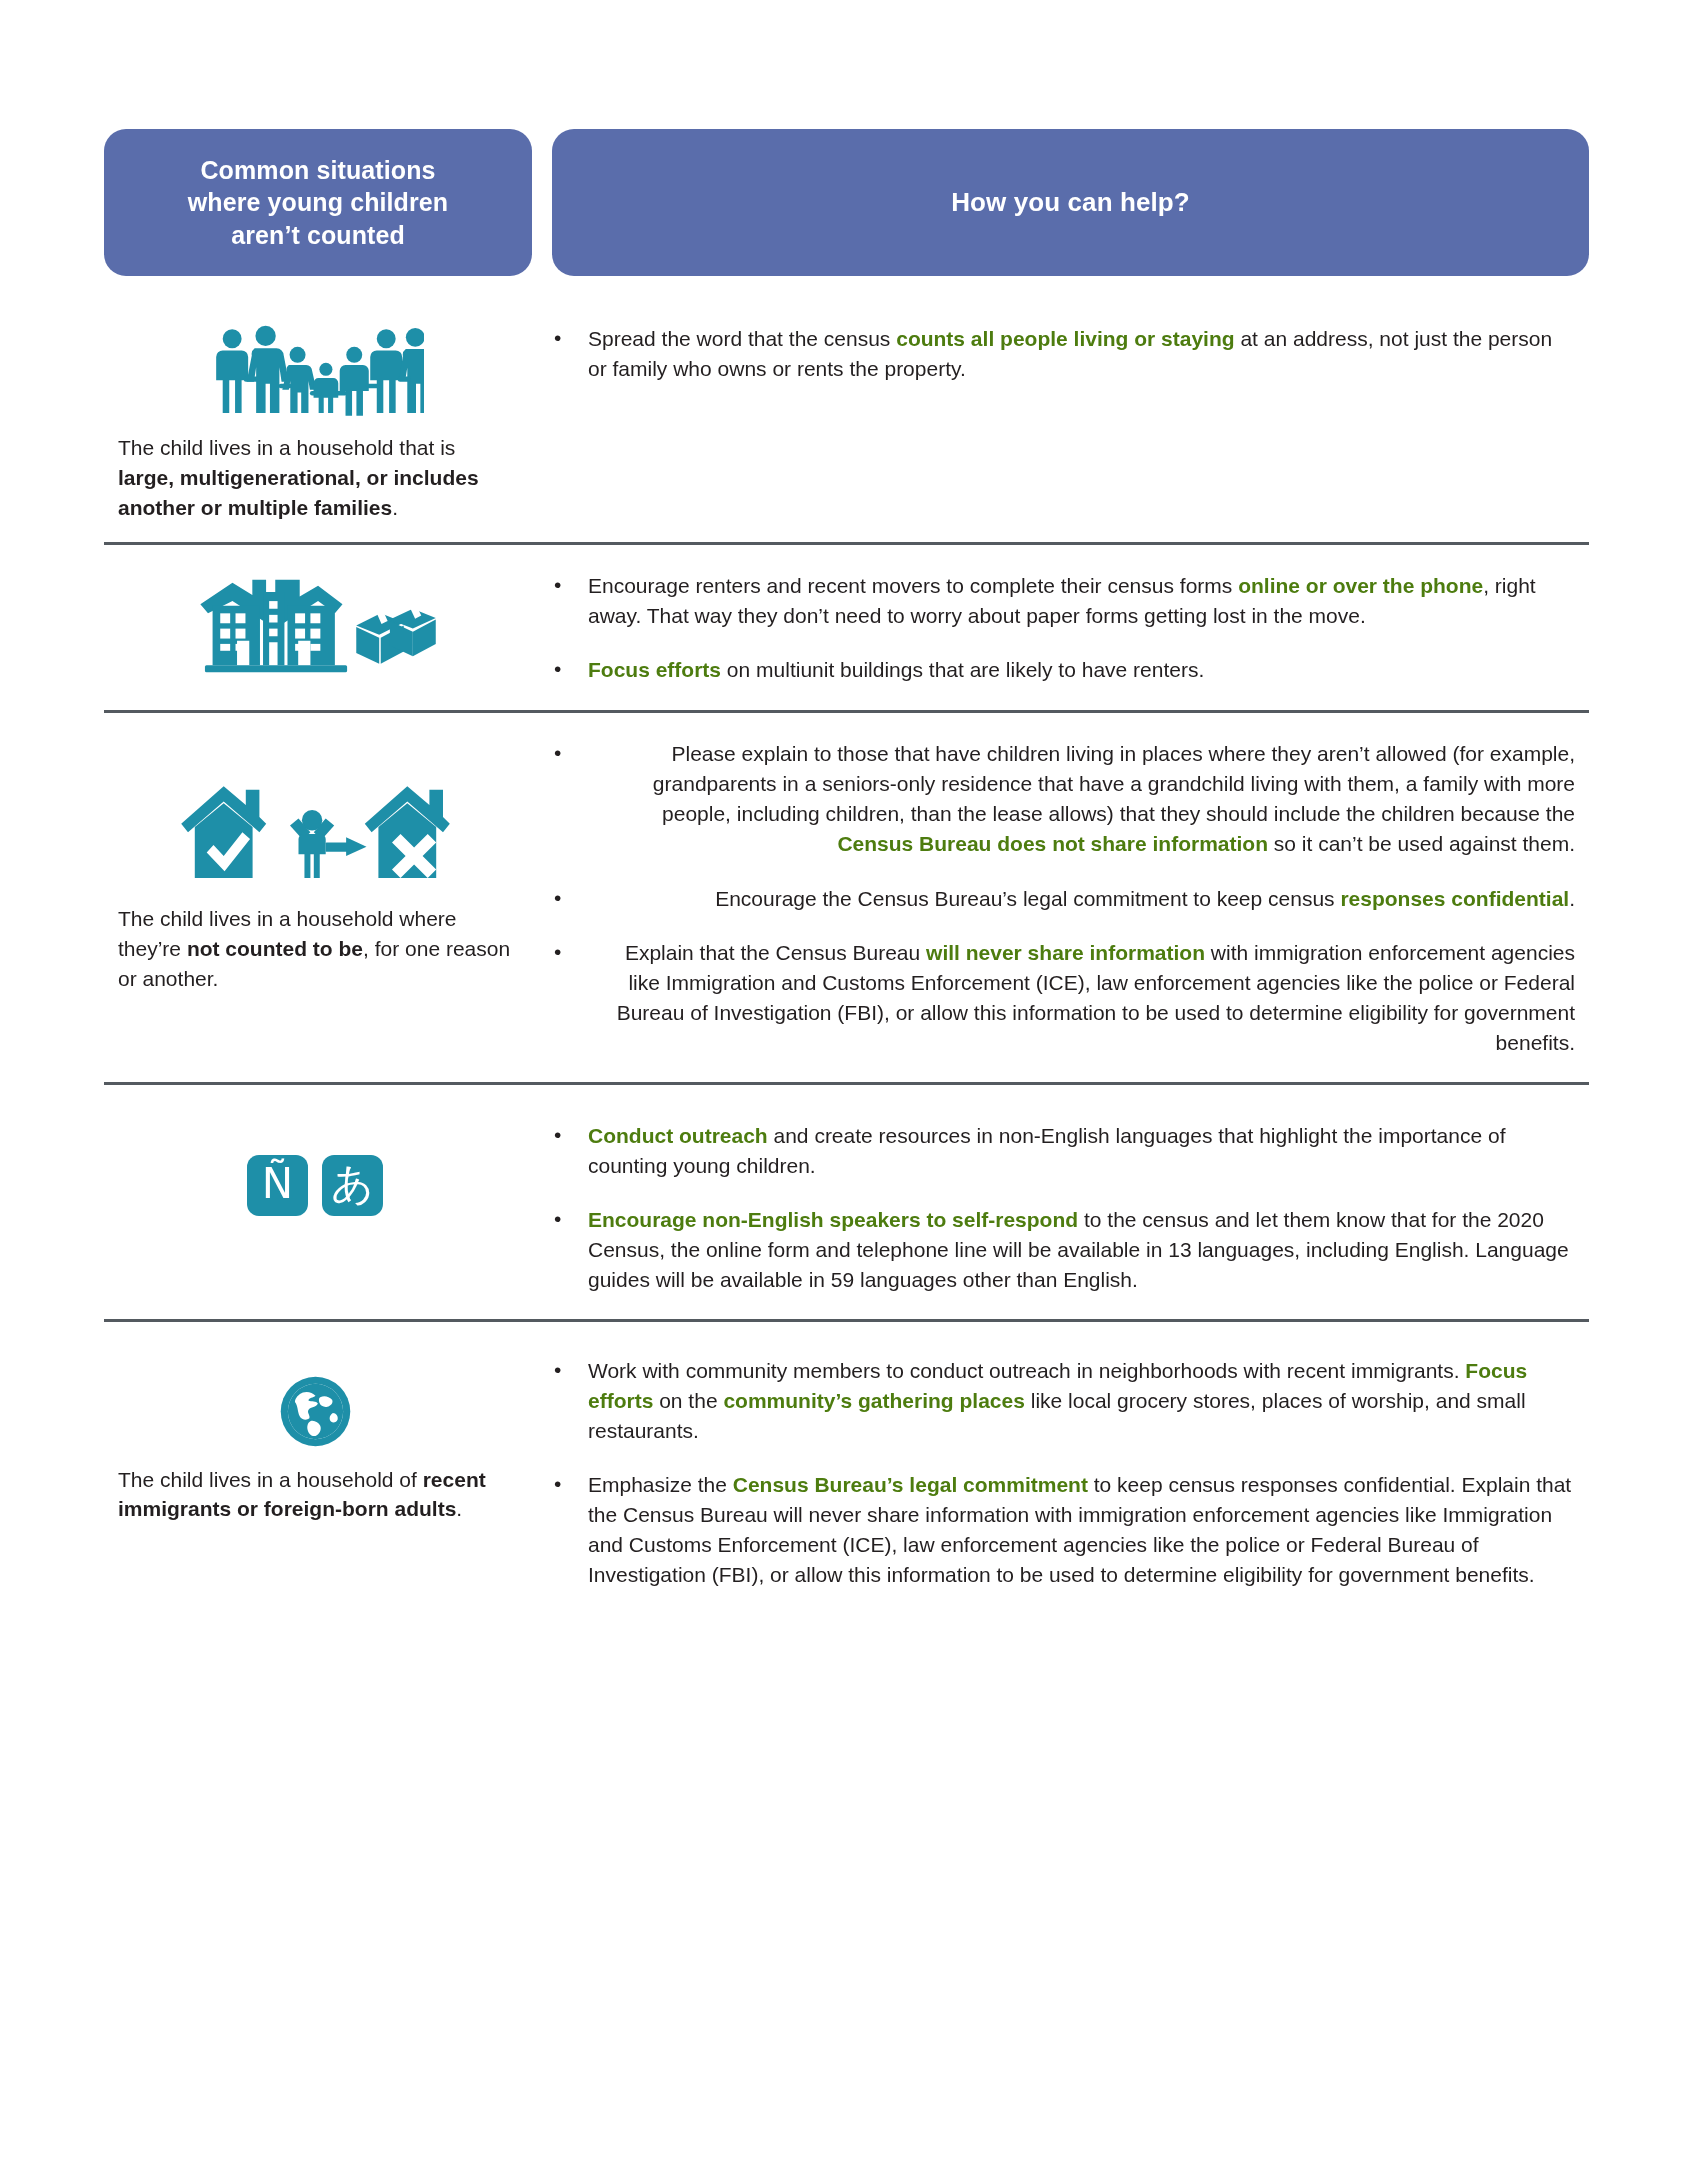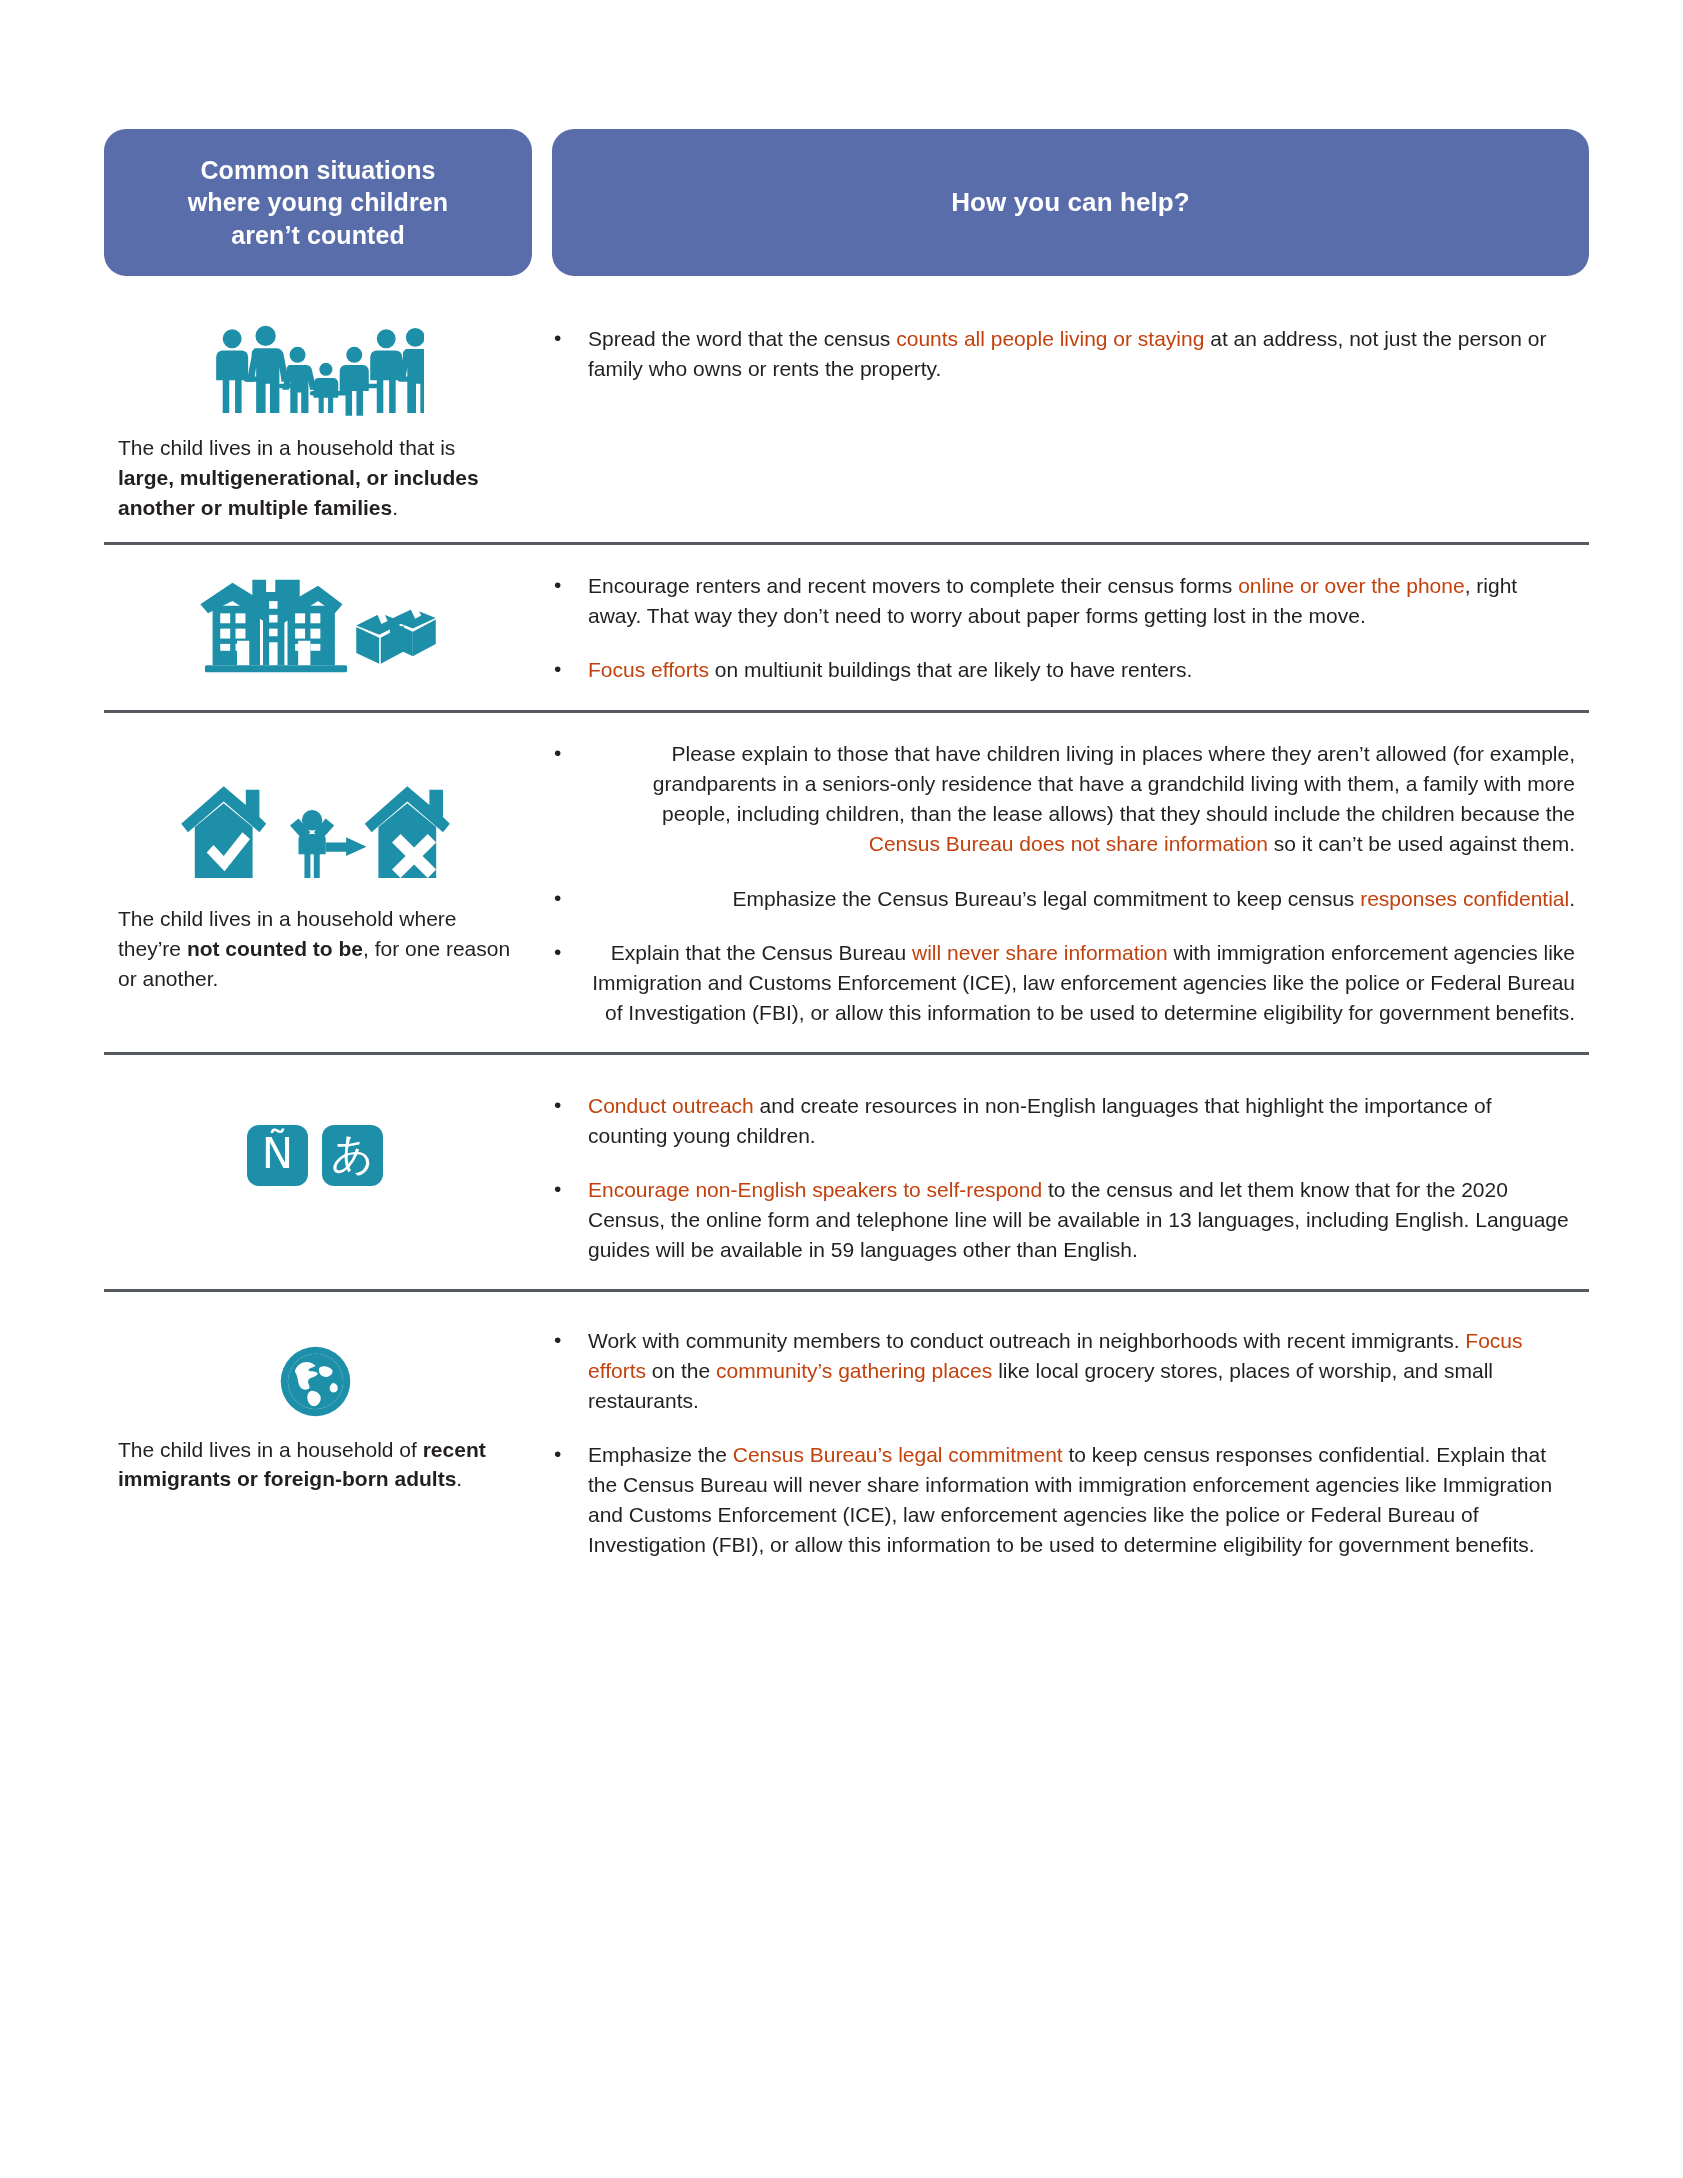--- a/index.html
+++ b/index.html
@@ -115,21 +115,21 @@
   }
   ul.bullets > li:last-child { margin-bottom: 4px; }
   ul.bullets > li::before {
     content: "\2022";
     position: absolute;
     left: 8px;
     top: -1px;
     font-size: 21px;
     color: #231f20;
   }
-  .hl { color: #c2410c; font-weight: 400; }
+  .hl { color: #4d7c0f; font-weight: 700; }
 
   
   .row-1 .col-left { padding-top: 12px; }
   .row-3 .col-left { padding-top: 44px; }
   .row-4 .col-left { padding-top: 22px; }
   .row-5 .col-left { padding-top: 20px; }
 
   .row-1 .col-right { padding-top: 12px; }
   .row-2 .col-right { padding-top: 12px; }
   .row-3 .col-right { padding-top: 12px; text-align: right; }
@@ -314,21 +314,21 @@
         <div class="caption">
           <span>The child lives in a household where they’re </span><b>not counted to be</b><span>, for one reason or another.</span>
         </div>
       </div>
       <div class="col-right">
         <ul class="bullets">
           <li>
             <span>Please explain to those that have children living in places where they aren’t allowed (for example, grandparents in a seniors-only residence that have a grandchild living with them, a family with more people, including children, than the lease allows) that they should include the children because the </span><span class="hl">Census Bureau does not share information</span><span> so it can’t be used against them.</span>
           </li>
           <li>
-            <span>Emphasize the Census Bureau’s legal commitment to keep census </span><span class="hl">responses confidential</span><span>.</span>
+            <span>Encourage the Census Bureau’s legal commitment to keep census </span><span class="hl">responses confidential</span><span>.</span>
           </li>
           <li>
             <span>Explain that the Census Bureau </span><span class="hl">will never share information</span><span> with immigration enforcement agencies like Immigration and Customs Enforcement (ICE), law enforcement agencies like the police or Federal Bureau of Investigation (FBI), or allow this information to be used to determine eligibility for government benefits.</span>
           </li>
         </ul>
       </div>
     </div>
 
     <div class="row row-4">
       <div class="col-left">

